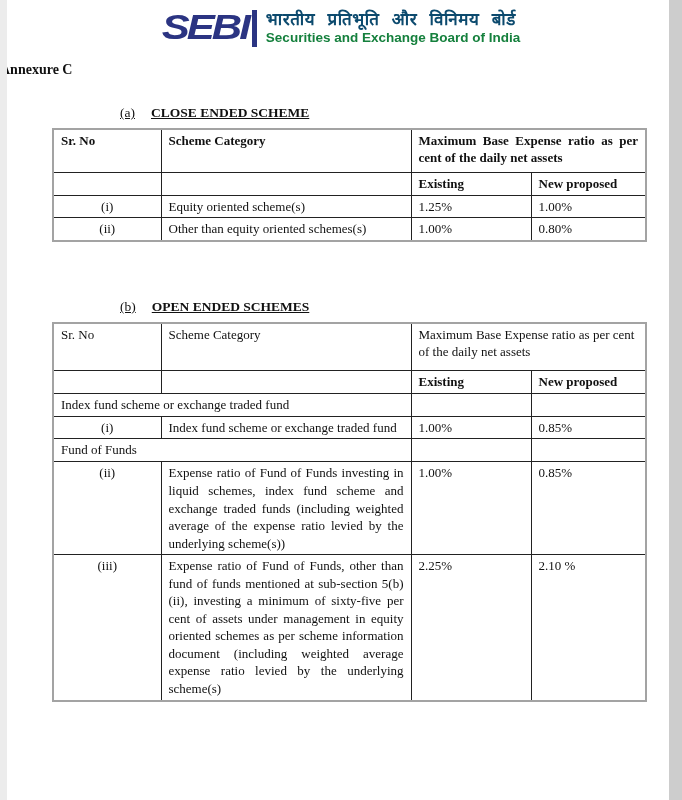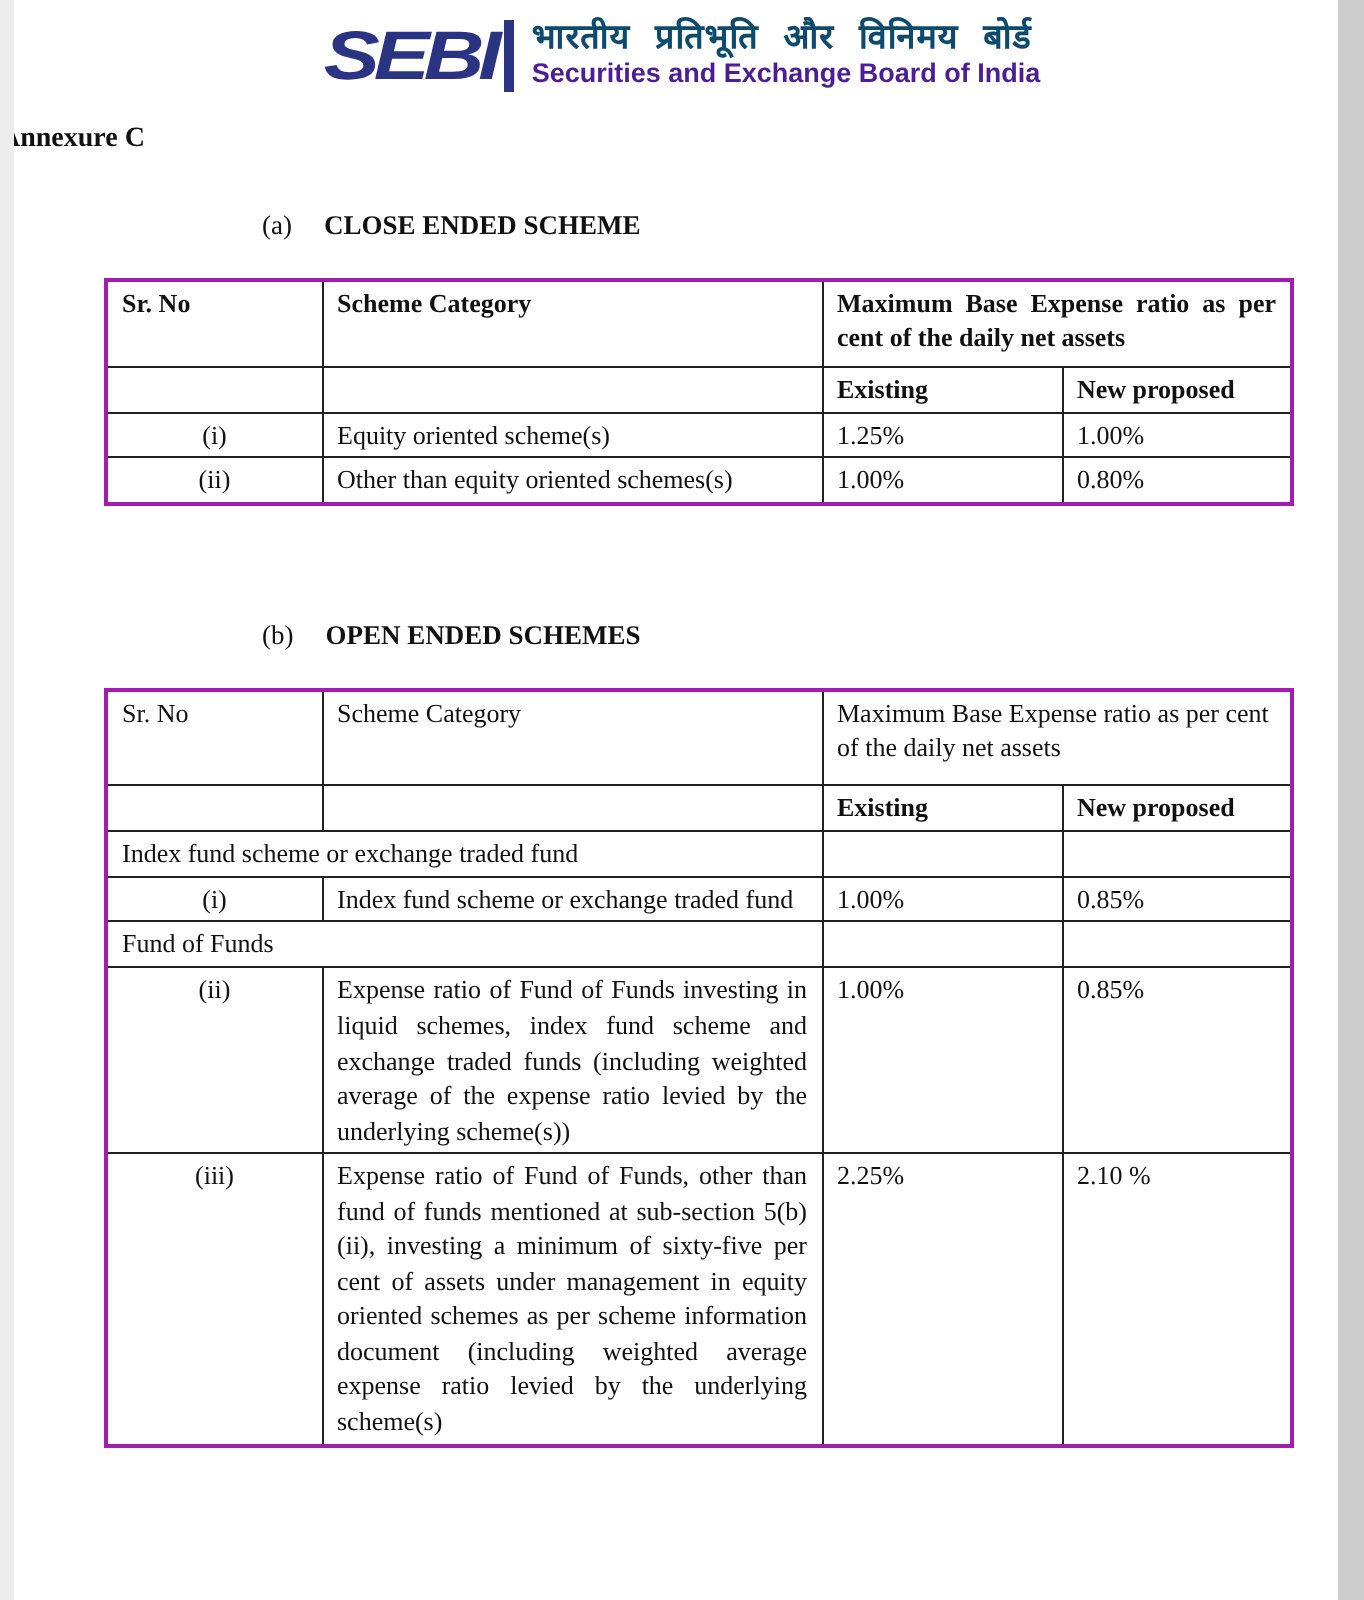--- a/index.html
+++ b/index.html
@@ -5,47 +5,47 @@
   html,body{margin:0;padding:0;}
   body{
     width:682px;height:800px;background:#ffffff;position:relative;
     font-family:"Liberation Serif", serif;color:#111;overflow:hidden;
   }
   .edge{position:absolute;top:0;height:100%;}
   .edge-left{left:0;width:7px;background:#ececec;}
   .edge-right{right:0;width:13px;background:#cdcdcd;}
 
   
-  .logo-row{display:flex;justify-content:center;align-items:center;padding-top:9px;}
+  .logo-row{display:flex;justify-content:center;align-items:flex-end;padding-top:9px;}
   .logo-mark{
     font-family:"Liberation Sans", sans-serif;font-weight:bold;font-style:italic;
     font-size:42px;line-height:0.9;letter-spacing:-3px;color:#2b3482;
     transform:scaleY(0.82);margin-right:4px;
   }
   .logo-text{display:flex;flex-direction:column;border-left:5px solid #2b3482;padding-left:9px;}
   .logo-hindi{
     font-family:"DejaVu Sans", sans-serif;font-weight:bold;font-size:17px;
     color:#0c4a6e;letter-spacing:0.5px;word-spacing:6px;line-height:1.15;
   }
   .logo-english{
     font-family:"Liberation Sans", sans-serif;font-weight:bold;font-size:13.5px;
-    color:#4c1d95;line-height:1.25;
+    color:#15803d;line-height:1.25;
   }
 
   .annexure{ font-weight:bold;font-size:14px;margin-top:15px; }
 
-  .section-heading{margin:11px;padding:0 0 7px 120px;font-size:13.5px;}
+  .section-heading{margin:0;padding:0 0 7px 120px;font-size:13.5px;text-decoration:underline;}
   .section-heading .lbl{margin-right:16px;}
   .section-heading .ttl{font-weight:bold;}
   .sec-a{margin-top:27px;}
   .sec-b{margin-top:57px;}
 
   table{
     border-collapse:collapse;table-layout:fixed;margin-left:52px;width:593px;
-    font-size:13px;border:2px solid #a21caf;
+    font-size:13px;border:2px solid #a3a3a3;
   }
   td{border:1px solid #222;padding:2px 7px;vertical-align:top;line-height:1.35;}
   .b{font-weight:bold;}
   .ctr{text-align:center;}
   .just{text-align:justify;}
   .h-row td{height:38px;}
   .h-row2 td{height:42px;}
   .sub-row td{height:18px;}
   .grp-row td{height:18px;}
 </style>

